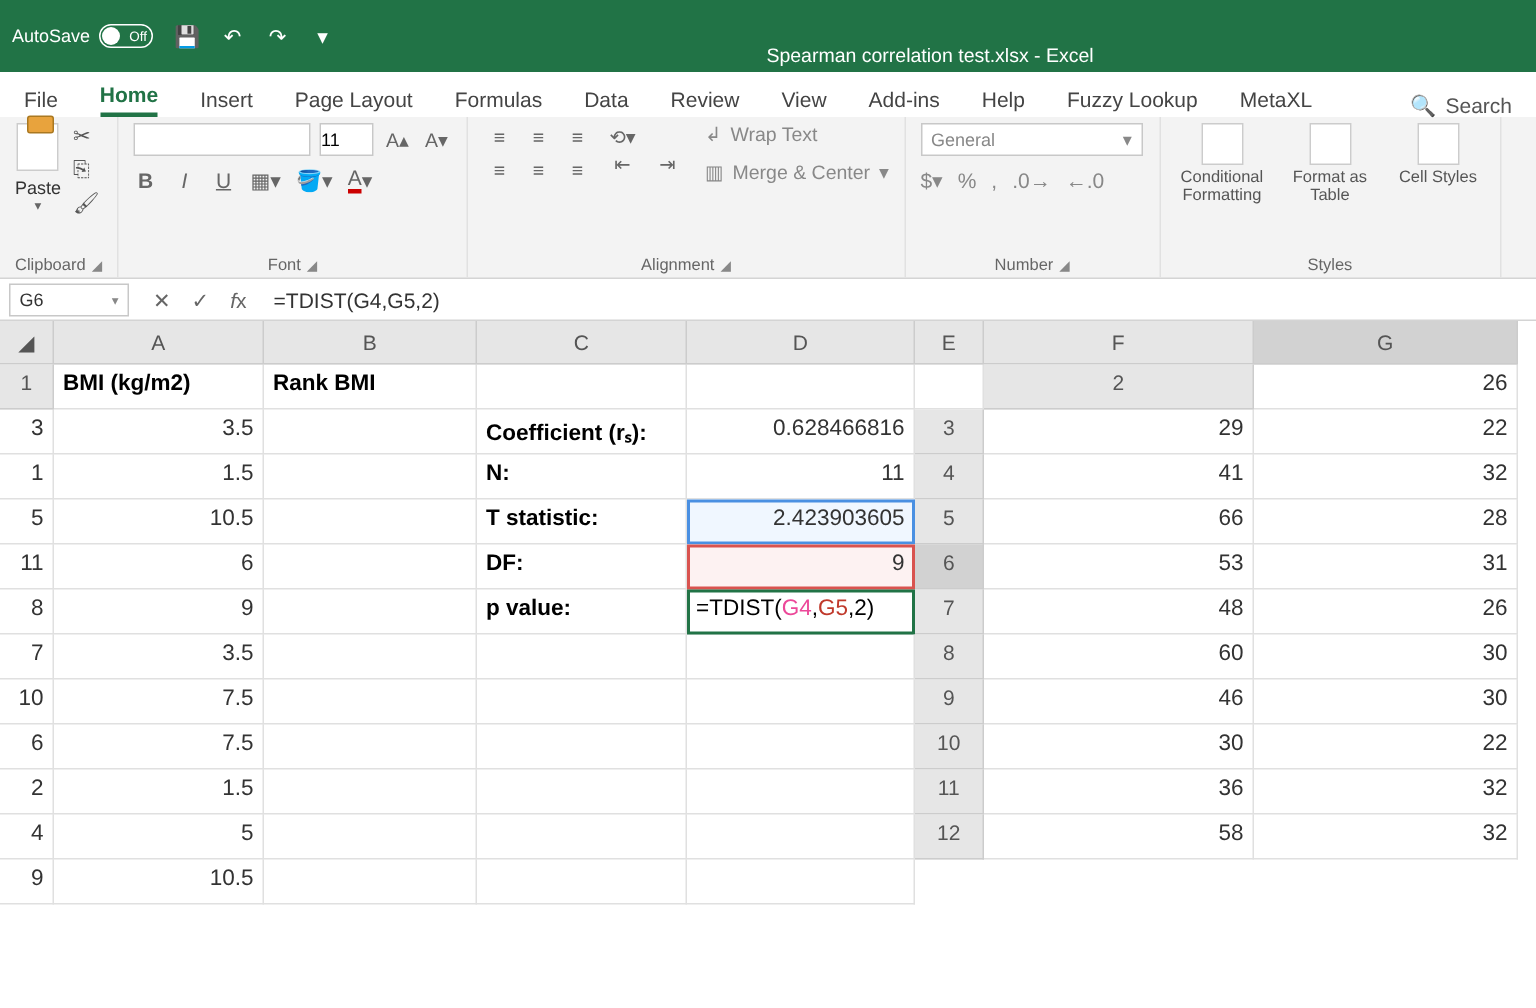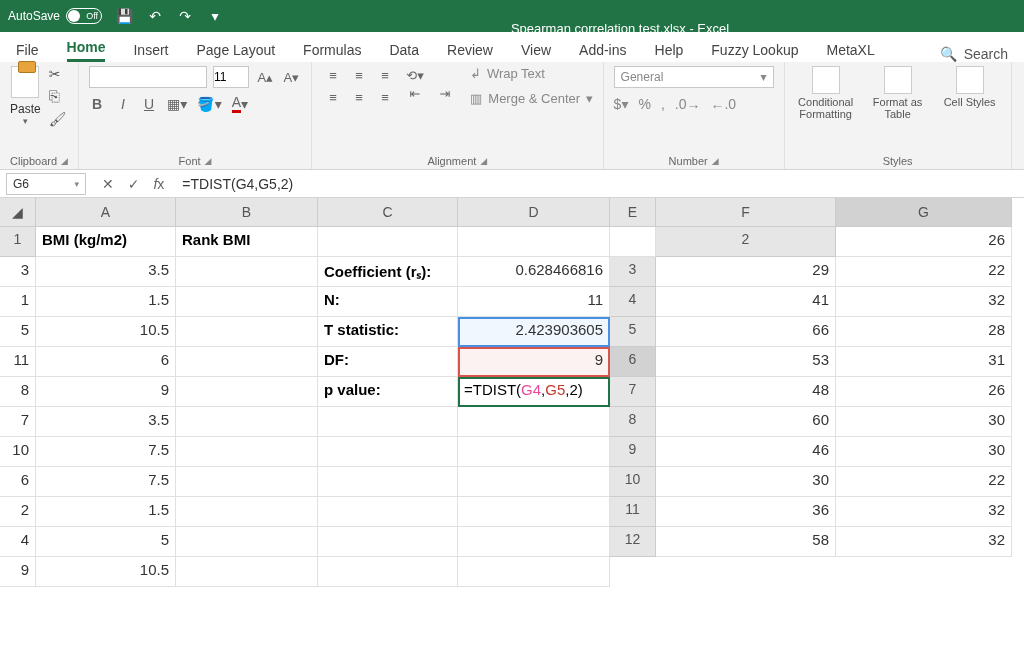--- a/index.html
+++ b/index.html
@@ -1,19 +1,19 @@
 <!DOCTYPE html>
 <html><head>
 <meta charset="utf-8">
 <style>
 * { box-sizing: border-box; margin: 0; padding: 0; font-family: "Segoe UI", Arial, sans-serif; }
 body { background: #fff; width: 1024px; height: 672px; overflow: hidden; font-size: 13px; color: #333; }
 
 
-.titlebar { background: #217346; height: 32px; display: flex; align-items: center; color: #fff; padding: 0 8px; }
+.titlebar { background: #217346; height: 48px; display: flex; align-items: center; color: #fff; padding: 0 8px; }
 .titlebar .autosave { display: flex; align-items: center; gap: 6px; font-size: 12px; }
 .titlebar .toggle { width: 36px; height: 16px; border: 1px solid #fff; border-radius: 8px; display: flex; align-items: center; padding: 1px; position: relative; }
 .titlebar .toggle-knob { width: 12px; height: 12px; border-radius: 50%; background: #fff; }
 .titlebar .toggle-label { font-size: 9px; position: absolute; right: 3px; }
 .titlebar .qat { display: flex; align-items: center; gap: 12px; margin-left: 14px; }
 .titlebar .qat-icon { width: 18px; height: 18px; display: flex; align-items: center; justify-content: center; font-size: 14px; }
 .titlebar .filename { flex: 1; text-align: center; font-size: 13px; margin-top: 24px; }
 
 
 .ribbon-tabs { background: #fff; height: 30px; display: flex; align-items: flex-end; padding: 0 16px; gap: 28px; }
@@ -40,21 +40,21 @@
 .font-group .btn { width: 20px; height: 20px; display: flex; align-items: center; justify-content: center; color: #666; }
 .font-row2 { display: flex; gap: 10px; align-items: center; color: #666; font-size: 14px; }
 .font-row2 .ico { display: inline-flex; align-items: center; justify-content: center; min-width: 16px; }
 
 .align-group .grid3 { display: grid; grid-template-columns: repeat(3, 22px); gap: 4px; margin-bottom: 4px; }
 .align-group .ab { width: 22px; height: 18px; display: flex; align-items: center; justify-content: center; color: #666; }
 .align-group .row { display: flex; gap: 8px; align-items: center; }
 .wrap-merge { color: #888; font-size: 13px; display: flex; flex-direction: column; gap: 10px; margin-left: 14px; }
 .wrap-merge .wm { display: flex; align-items: center; gap: 6px; }
 
-.number-group .numbox { width: 160px; height: 22px; border: 1px solid #c8c8c8; background: #fff; font-size: 12px; padding: 2px 6px; display: flex; align-items: center; justify-content: space-between; color: #888; }
+.number-group .numbox { width: 148px; height: 22px; border: 1px solid #c8c8c8; background: #fff; font-size: 12px; padding: 2px 6px; display: flex; align-items: center; justify-content: space-between; color: #888; }
 .number-group .numrow { display: flex; gap: 10px; margin-top: 8px; color: #888; font-size: 14px; }
 
 .styles-group .style-btns { display: flex; gap: 10px; text-align: center; font-size: 11px; color: #555; }
 .styles-group .sb { display: flex; flex-direction: column; align-items: center; gap: 2px; width: 62px; }
 .styles-group .sb-icon { width: 28px; height: 28px; border: 1px solid #ccc; background: #fff; }
 
 
 .formula-bar { display: flex; align-items: center; height: 28px; border-bottom: 1px solid #d4d4d4; background: #fff; }
 .name-box { width: 80px; height: 22px; border: 1px solid #c8c8c8; margin: 0 6px; padding: 2px 6px; font-size: 12px; display: flex; align-items: center; justify-content: space-between; }
 .fb-btns { display: flex; gap: 14px; align-items: center; padding: 0 10px; color: #666; font-size: 14px; }

